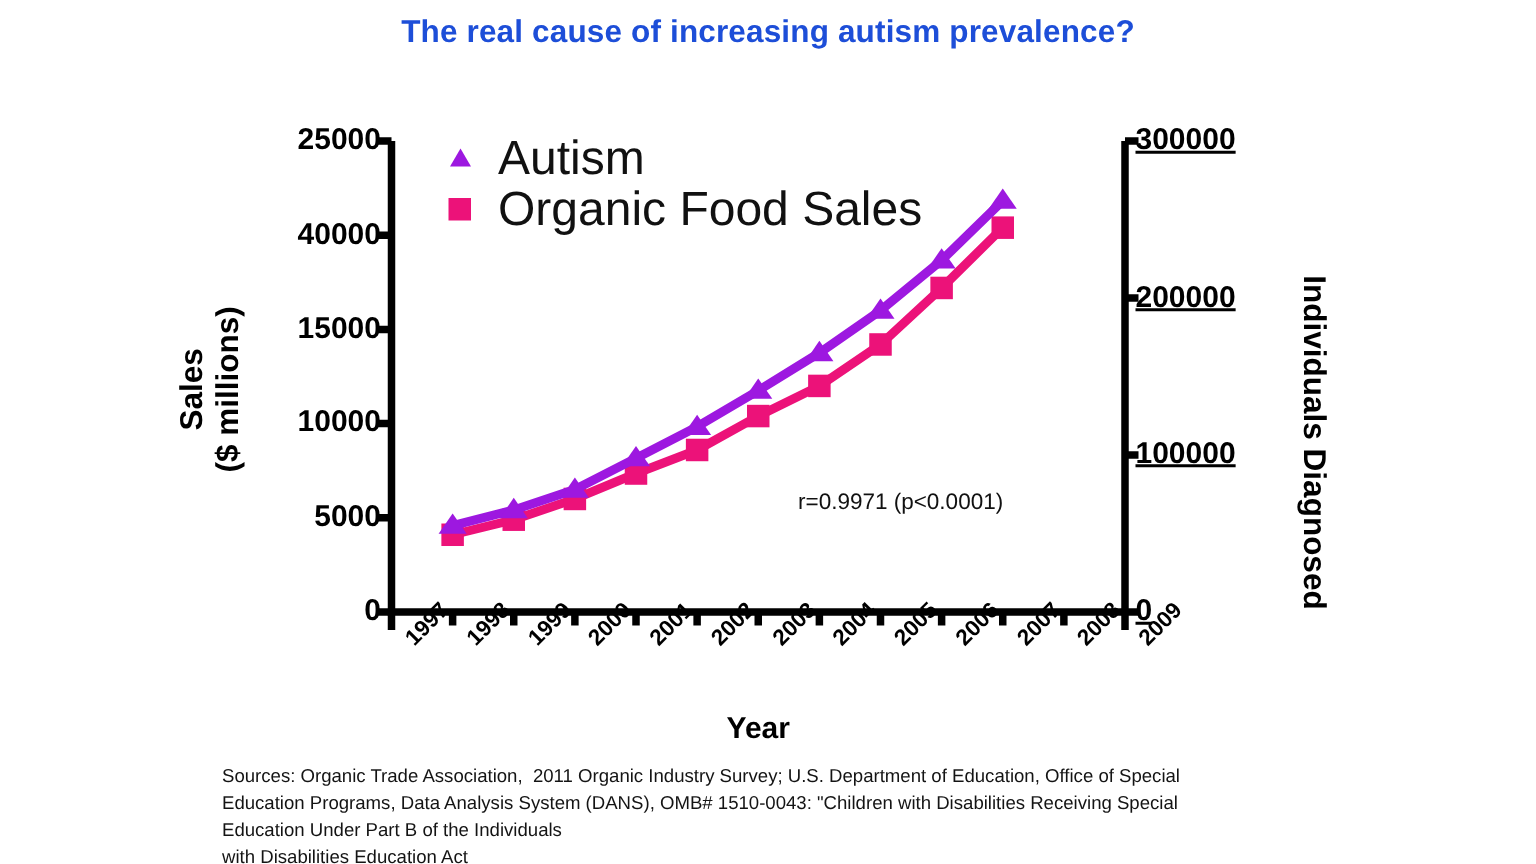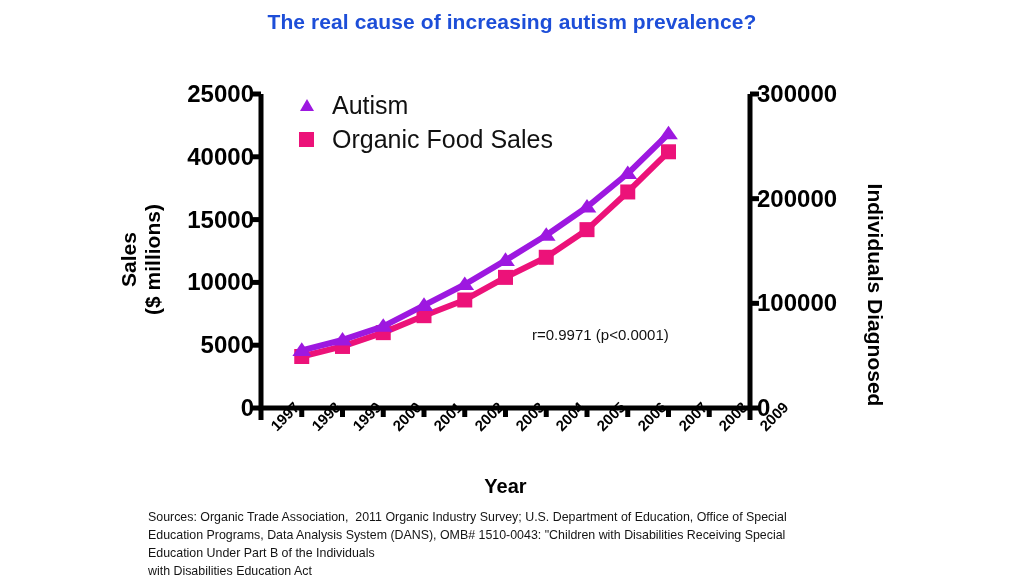--- a/index.html
+++ b/index.html
@@ -30,29 +30,29 @@
     left: 261px; top: 94px;
     width: 489px; height: 314px;
   }
   #plot-svg { position: absolute; left: -80px; top: -16px; }
 
   
   .ytick {
     position: absolute;
     right: 0;
     text-align: right;
-    font-size: 24px;
+    font-size: 20px;
     font-weight: bold;
     color: #000;
     transform: translateY(-50%);
     white-space: nowrap;
   }
   #ylabels-left { position: absolute; left: 186px; width: 68px; top: 94px; height: 314px; }
   #ylabels-right { position: absolute; left: 757px; width: 110px; top: 94px; height: 314px; }
-  #ylabels-right .ytick { text-align: left; left: 0; right: auto; }
+  #ylabels-right .ytick { text-align: left; left: 0; right: auto; text-decoration: underline; }
 
   .xtick {
     position: absolute;
     top: 0; left: 0;
     font-size: 15px;
     font-weight: bold;
     color: #000;
     transform-origin: left top;
     transform: rotate(-45deg);
     white-space: nowrap;
@@ -108,21 +108,21 @@
     width: 0; height: 0;
     border-left: 7px solid transparent;
     border-right: 7px solid transparent;
     border-bottom: 12px solid #9d18e0;
   }
   .legend-mark .sq {
     position: absolute; left: 3px; top: 4px;
     width: 15px; height: 15px;
     background: #ec1279;
   }
-  .legend-label { font-size: 25px; color: #111; white-space: nowrap; }
+  .legend-label { font-size: 32px; color: #111; white-space: nowrap; }
 
   
   #annotation {
     position: absolute;
     left: 532px; top: 326px;
     font-size: 15px;
     color: #111;
     white-space: nowrap;
   }
 

